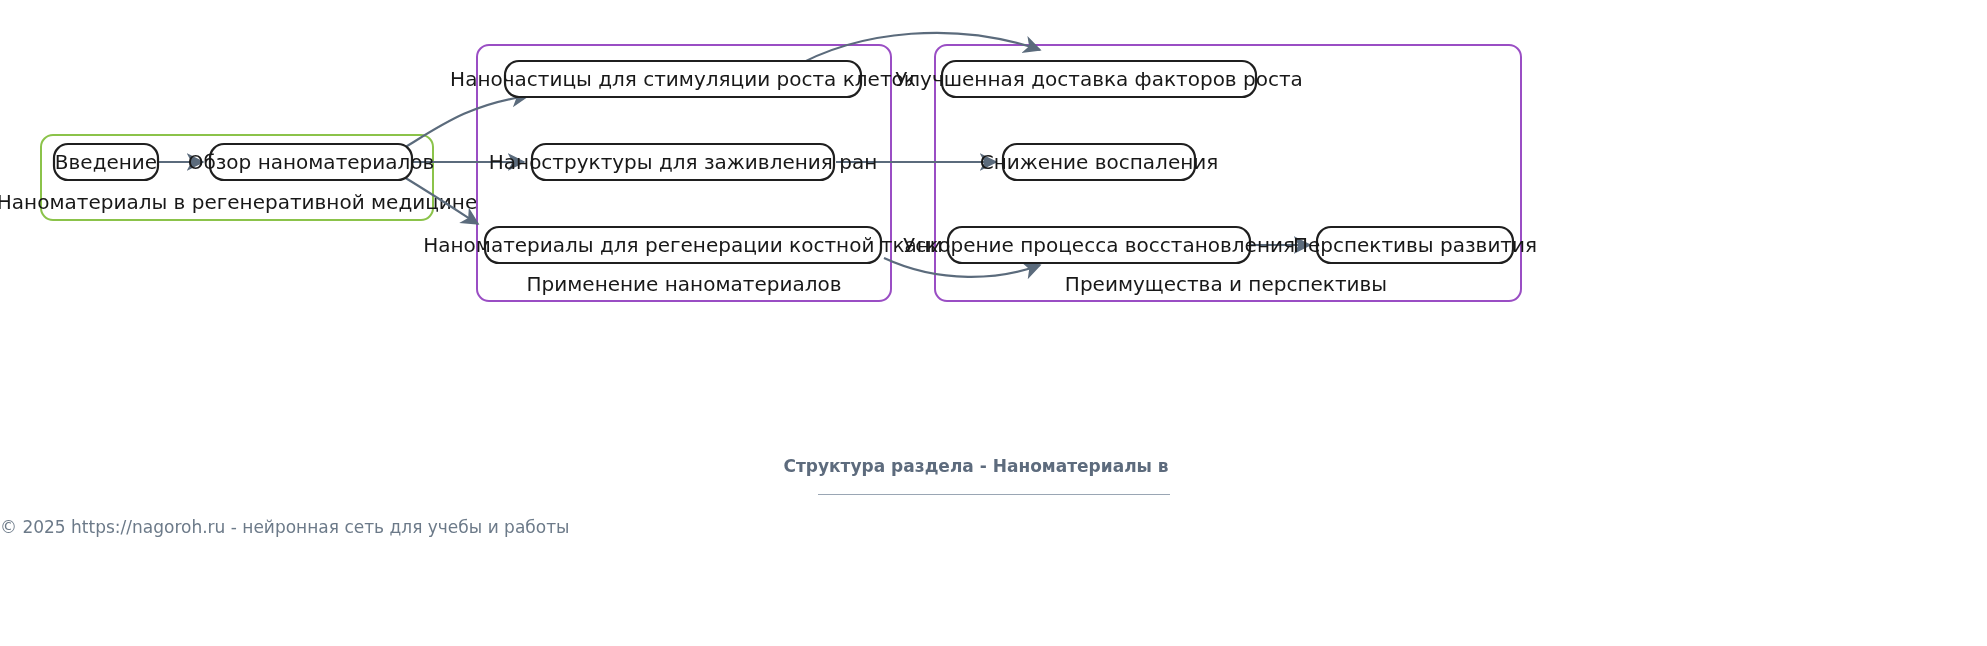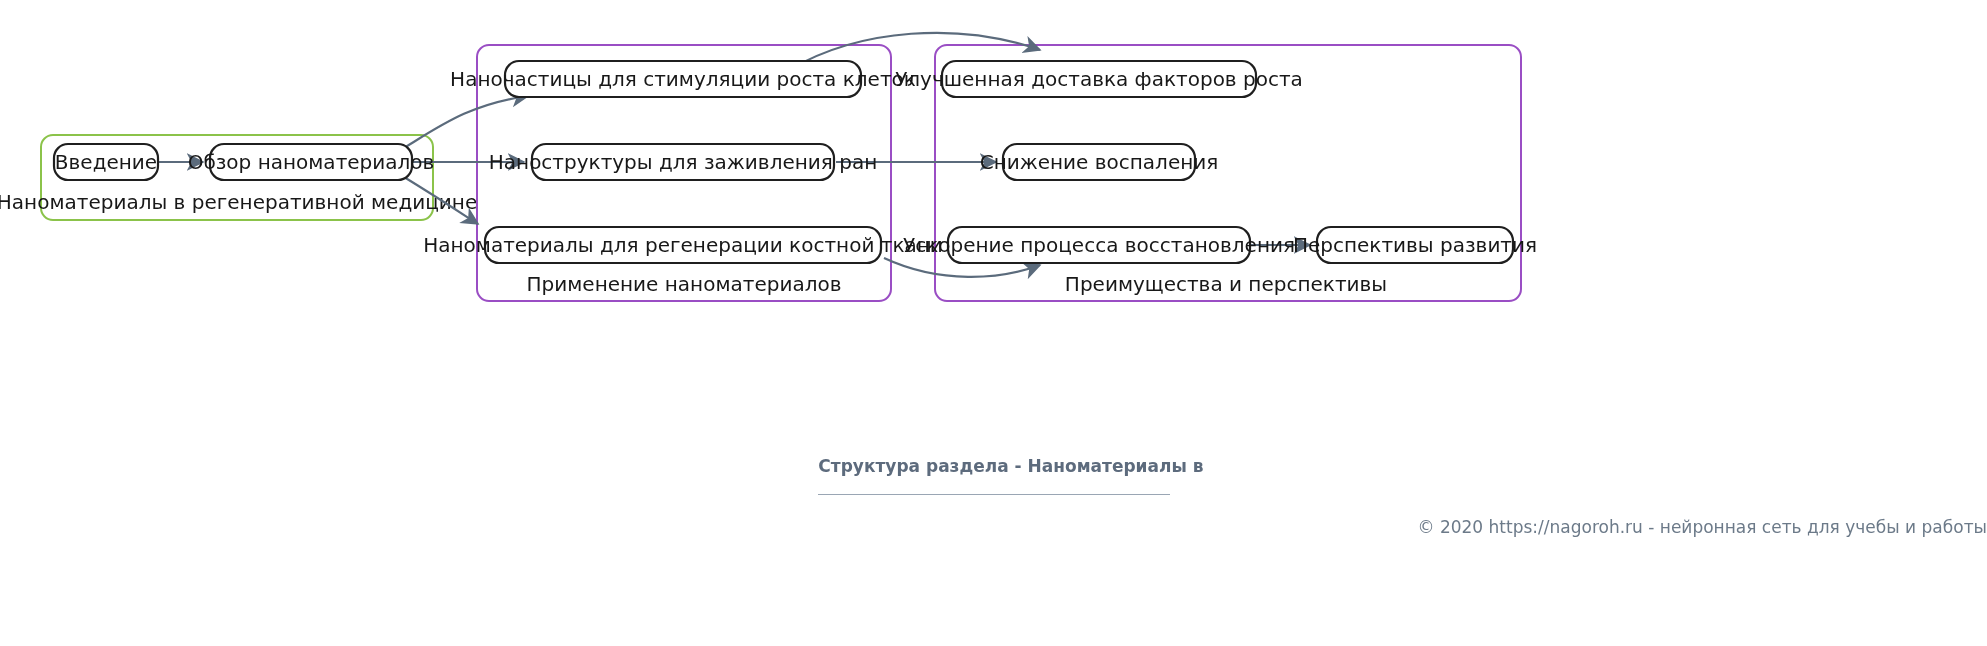--- a/index.html
+++ b/index.html
@@ -55,21 +55,21 @@
   .edge-path {
     fill: none;
     stroke: #5b6b7c;
     stroke-width: 2.2;
   }
   .footer {
     position: absolute;
     left: 0;
     right: 0;
     top: 455px;
-    text-align: right;
+    text-align: left;
     font-family: "DejaVu Sans", "Liberation Sans", sans-serif;
   }
   .footer-title {
     font-size: 17px;
     font-weight: bold;
     color: #5d6b7d;
     line-height: 1.35;
     max-width: 420px;
     margin: 0 auto;
   }
@@ -172,16 +172,16 @@
         <text class="node-label" x="1415" y="246">Перспективы развития</text>
       </g>
     </g>
   </svg>
 
   <div class="footer">
     <div class="footer-title">
       <span>Структура раздела - Наноматериалы в</span><br>
     </div>
     <div class="footer-rule"></div>
-    <div class="footer-copy">© 2020 https://nagoroh.ru - нейронная сеть для учебы и работы</div>
+    <div class="footer-copy">© 2025 https://nagoroh.ru - нейронная сеть для учебы и работы</div>
   </div>
 
 </div>
 
 </body></html>

